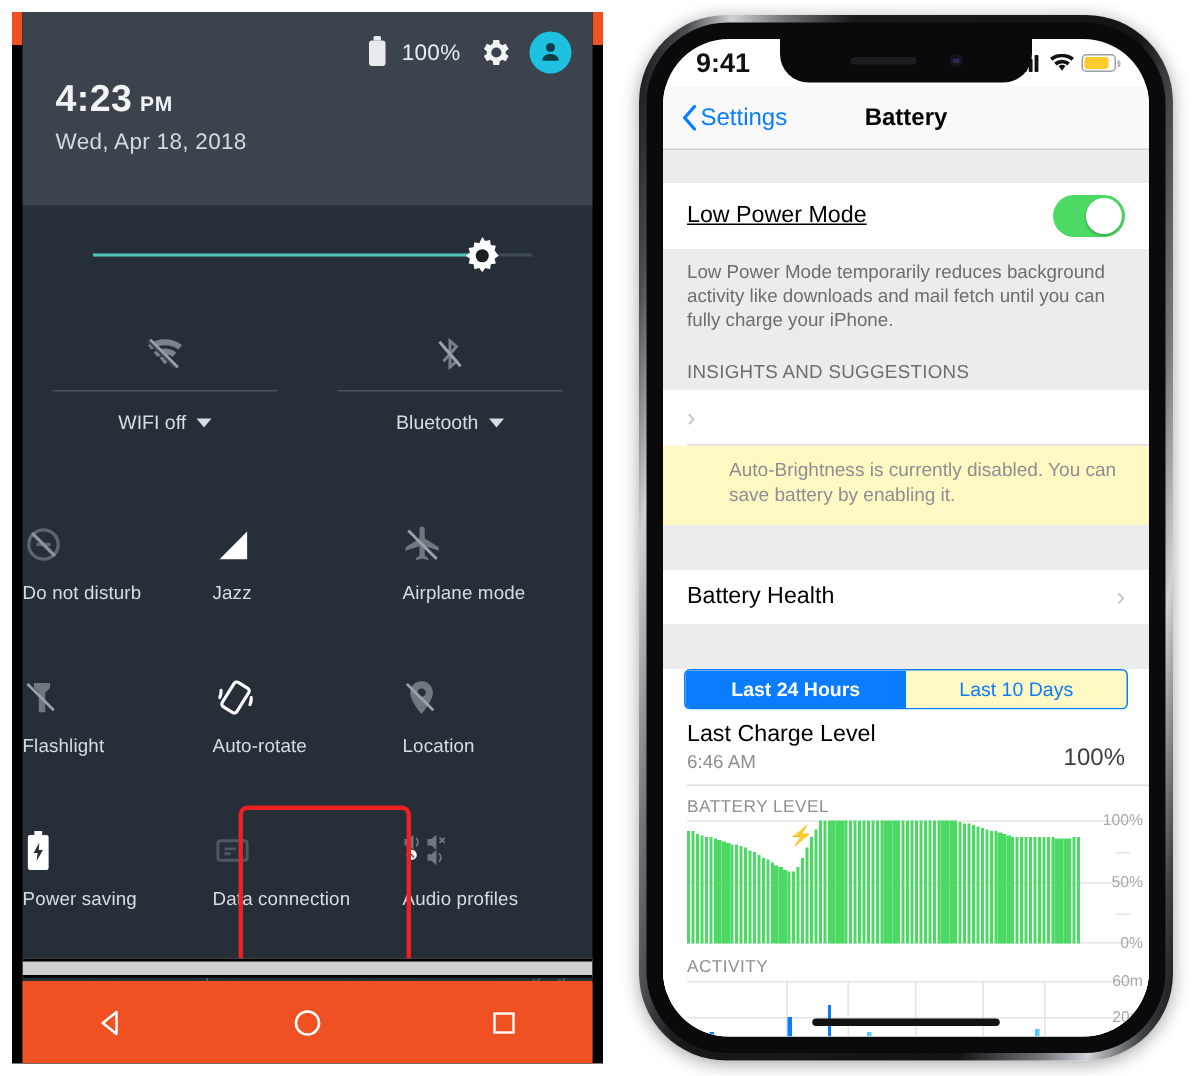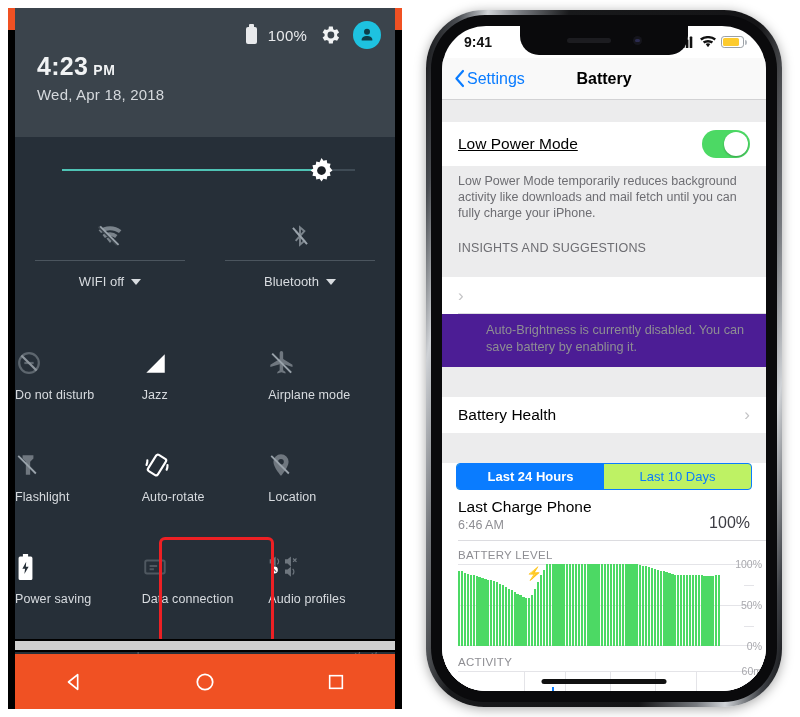--- a/index.html
+++ b/index.html
@@ -139,21 +139,21 @@
     border-radius:0 0 19px 19px; z-index:6;
     display:flex; align-items:center; justify-content:center; gap:22px;
   }
   .notch-spk { width:44px; height:5px; border-radius:3px; background:#1c1c20; }
   .notch-cam { width:9px; height:9px; border-radius:50%; background:#15151c; position:relative;}
   .notch-cam::after{content:"";position:absolute;left:2px;top:3px;width:5px;height:3px;border-radius:2px;background:#2b2b50;}
 
   .ip-status {
     position:absolute; left:0; right:0; top:0; height:32px; z-index:5;
     display:flex; align-items:center; justify-content:space-between;
-    padding:0 22px; font-size:14px; font-weight:700; color:#111;
+    padding:0 22px; font-size:18px; font-weight:700; color:#111;
   }
   .sig-wifi { display:flex; align-items:center; gap:5px; }
   .ip-batt {
     width:23px;height:12px;border:1.2px solid #9aa0a6;border-radius:3.2px;position:relative;
     display:flex; align-items:center;
   }
   .ip-batt::after{content:"";position:absolute;right:-4px;top:3.4px;width:2px;height:5px;background:#b5bac0;border-radius:0 2px 2px 0;}
   .ip-batt i{display:block;width:16px;height:8px;margin-left:1.3px;background:#fdcb2e;border-radius:1.6px;}
 
   .navbar {
@@ -174,33 +174,33 @@
   .cell {
     background:#fff; display:flex; align-items:center; justify-content:space-between;
     padding:0 16px; position:relative;
   }
   .cell-title { font-size:15.5px; color:#000; }
   .sw {
     width:48px;height:28px;border-radius:16px;background:#4cd964;position:relative;
   }
   .sw::after{content:"";position:absolute;right:2px;top:2px;width:24px;height:24px;border-radius:50%;background:#fff;box-shadow:0 1px 2px rgba(0,0,0,.28);}
   .footnote { color:#6d6d72; font-size:12.5px; line-height:16px; padding:7px 16px 10px; }
-  .sect-hdr { color:#6d6d72; font-size:12.5px; padding:10px 16px 22px; letter-spacing:.2px; }
+  .sect-hdr { color:#6d6d72; font-size:12.5px; padding:10px 16px 5px; letter-spacing:.2px; }
   .chev { color:#c4c4c6; font-size:17px; }
   .hairline { position:absolute; left:16px; right:0; bottom:0; height:1px; background:#dcdce0; }
 
   .bulb {
     width:27px;height:27px;border-radius:7px;background:#fbb829;
     display:flex;align-items:center;justify-content:center; margin-right:11px;
   }
-  .ins-note { color:#8e8e93; font-size:12.7px; line-height:17px; padding:8px 16px 11px 44px; background:#4c1d95; }
+  .ins-note { color:#8e8e93; font-size:12.7px; line-height:17px; padding:8px 16px 11px 44px; background:#fef9c3; }
 
   .seg {
     margin:8px 14px 0; height:27px; display:flex;
-    border:1px solid #0a7cff; border-radius:4px; overflow:hidden; background:#bef264;justify-content:space-between;
+    border:1px solid #0a7cff; border-radius:4px; overflow:hidden; background:#fef9c3;justify-content:space-between;
   }
   .seg div {
     flex:1; display:flex; align-items:center; justify-content:center;
     font-size:13px; color:#0a7cff;
   }
   .seg div.on { background:#0a7cff; color:#fff; font-weight:600; }
 
   .charge-row { background:#fff; padding:8px 16px 9px; display:flex; align-items:flex-end; justify-content:space-between; position:relative;}
   .charge-l b { display:block; font-size:15.5px; font-weight:400; color:#000; }
   .charge-l s { display:block; font-size:12.5px; color:#8e8e93; text-decoration:none; margin-top:2px;}
@@ -507,21 +507,21 @@
             <div class="gap" style="height:22px;"></div>
 
             <div style="background:#fff;padding-bottom:2px;">
               <div class="seg">
                 <div class="on">Last 24 Hours</div>
                 <div>Last 10 Days</div>
               </div>
 
               <div class="charge-row">
                 <span class="charge-l">
-                  <b>Last Charge Phone</b>
+                  <b>Last Charge Level</b>
                   <s>6:46 AM</s>
                 </span>
                 <span class="charge-r">100%</span>
                 <span class="hairline"></span>
               </div>
 
               <div class="chart-block">
                 <div class="chart-lbl">BATTERY LEVEL</div>
                 <div class="chart-area" id="battchart">
                   <div class="glineh" style="top:0;"></div>

